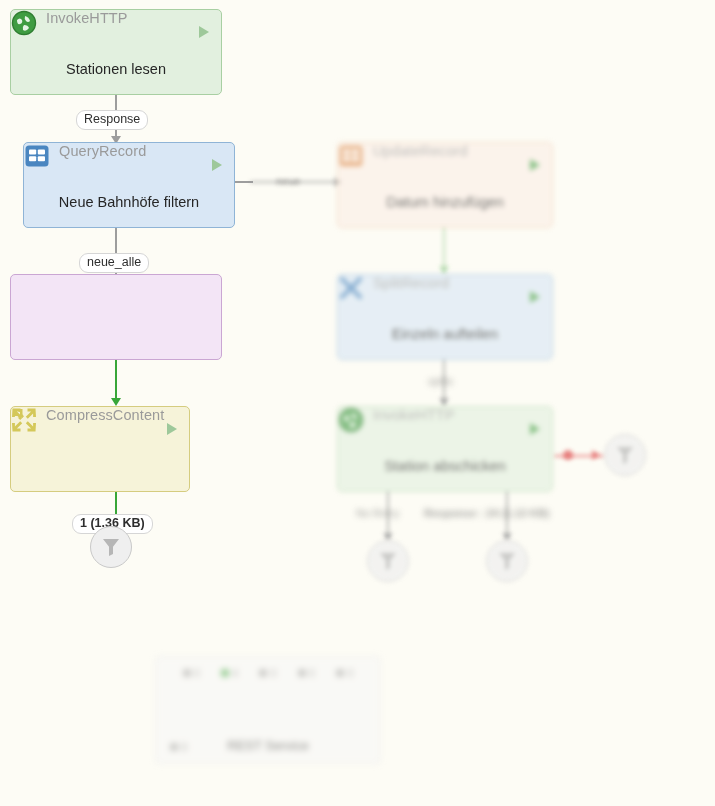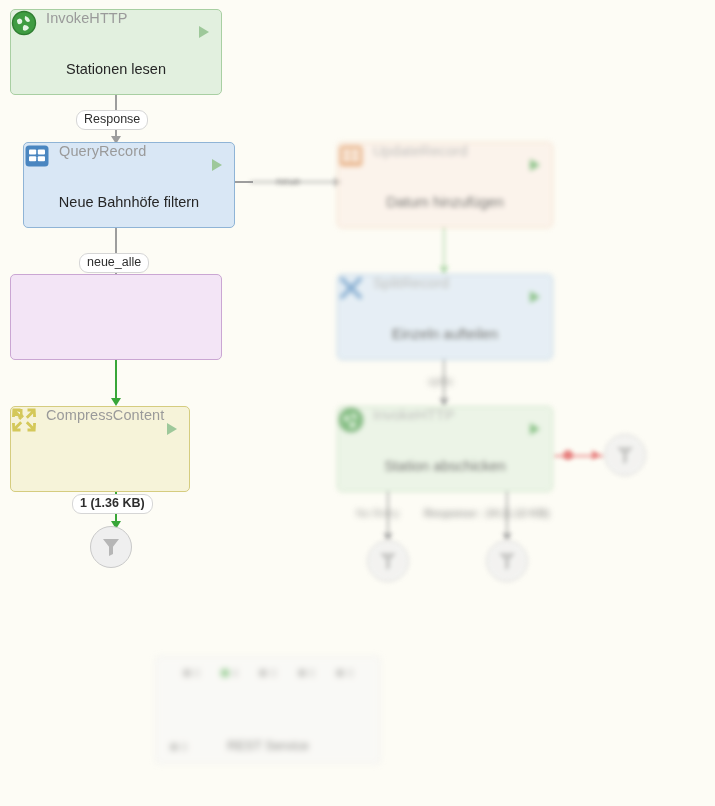--- a/index.html
+++ b/index.html
@@ -177,21 +177,21 @@
 
   <div class="conn v" style="left:115px; top:226px; height:48px;"></div>
   <div class="arrow-d" style="left:111px; top:266px;"></div>
   <div class="clabel" style="left:79px; top:242px;margin-top:11px;">neue_alle</div>
 
   <div class="conn v green" style="left:115px; top:354px; height:50px;"></div>
   <div class="arrow-d green" style="left:111px; top:398px;"></div>
 
   <div class="conn v green" style="left:115px; top:490px; height:38px;"></div>
   <div class="arrow-d green" style="left:111px; top:521px;"></div>
-  <div class="clabel bold" style="left:72px; top:494px;">1 (1.36 KB)</div>
+  <div class="clabel bold" style="left:72px; top:514px;">1 (1.36 KB)</div>
 
   <div class="conn h" style="left:223px; top:181px; width:30px;"></div>
   <div class="blurred-lite" style="position:absolute; left:250px; top:174px; width:92px; height:16px;">
     <div class="conn h" style="left:0; top:7px; width:92px;"></div>
     <div class="clabel plain" style="left:26px; top:0px; font-size:11px;">neue</div>
     <div class="arrow-r" style="left:84px; top:3px;"></div>
   </div>
 
   <div class="conn v greenpale blurred-lite" style="left:443px; top:226px; height:48px;"></div>
   <div class="arrow-d greenpale blurred-lite" style="left:439px; top:266px;"></div>

